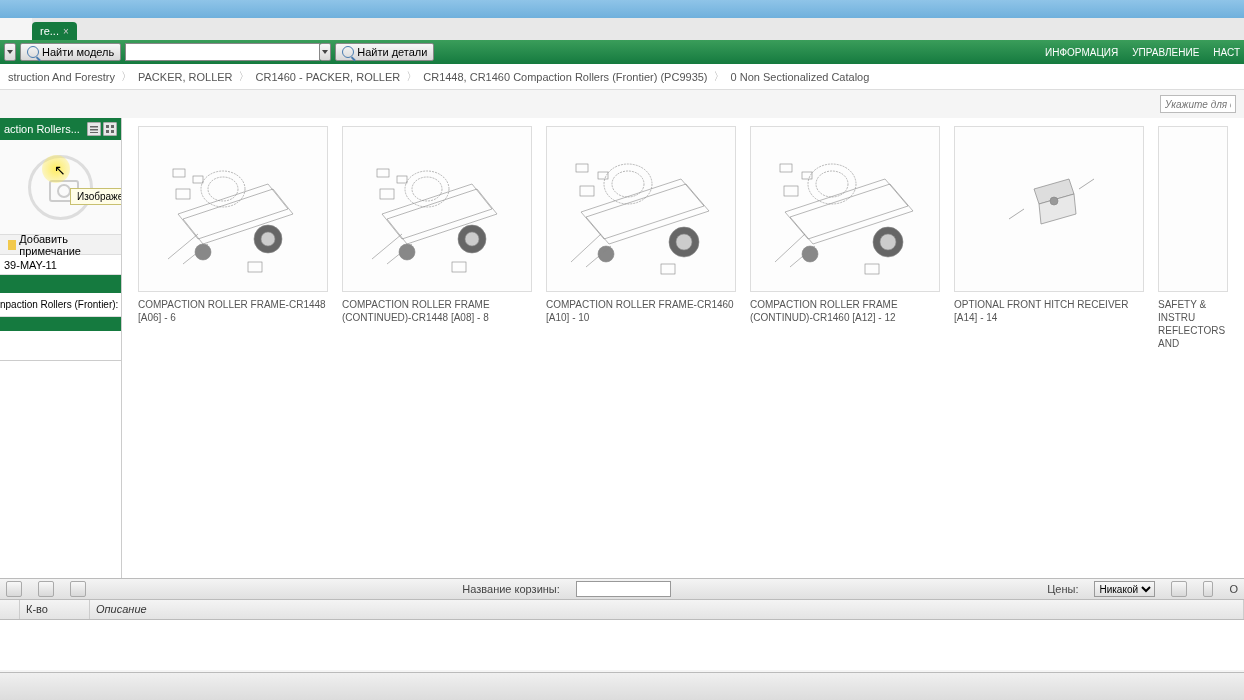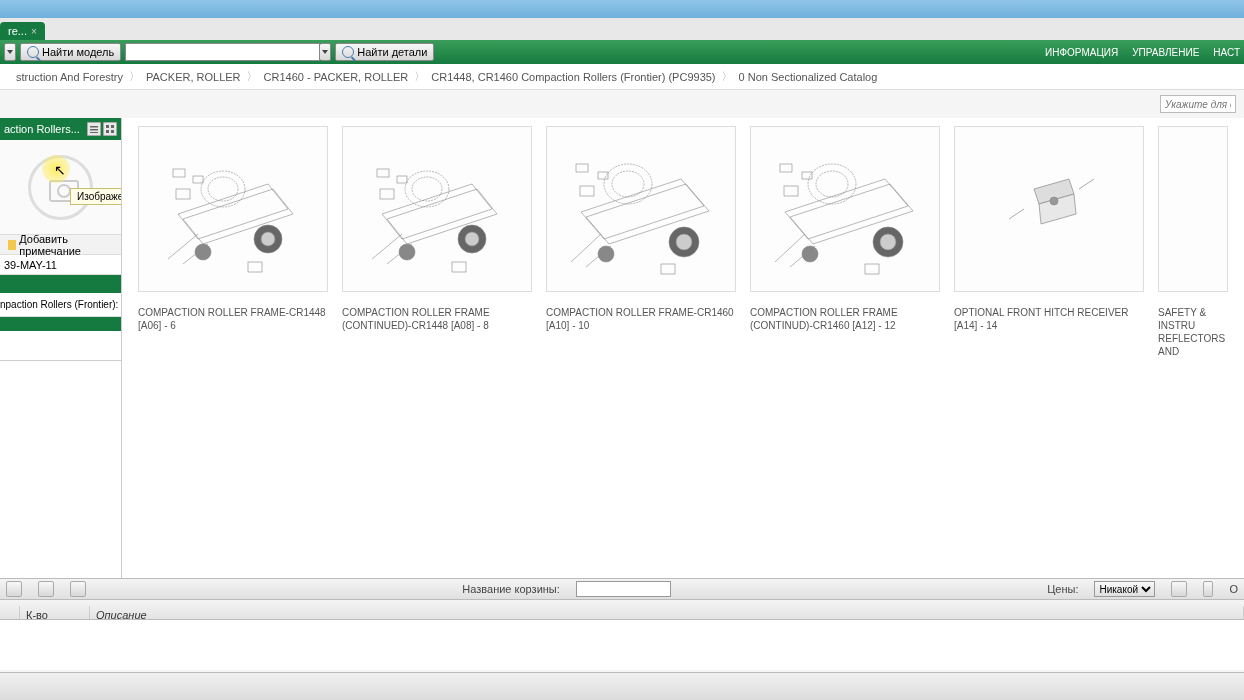--- a/index.html
+++ b/index.html
@@ -1,33 +1,33 @@
 <!DOCTYPE html>
 <html><head>
 <meta charset="utf-8">
 <style>
 * { margin: 0; padding: 0; box-sizing: border-box; font-family: Arial, sans-serif; }
 body { width: 1244px; height: 700px; overflow: hidden; background: #f5f5f5; position: relative; }
 
 .top-bar { height: 18px; background: linear-gradient(to bottom, #8fc4e8, #6fb0dc); }
 
-.tab-bar { height: 22px; background: #e8e8e8; display: flex; align-items: flex-end; padding-left: 0; }
+.tab-bar { height: 22px; background: #e8e8e8; display: flex; align-items: flex-end; padding-left: 0; margin-left: 32px; }
 .tab { background: #157a3f; color: white; font-size: 11px; padding: 3px 8px; border-radius: 4px 4px 0 0; display: flex; align-items: center; gap: 4px; }
 .tab .close-x { cursor: pointer; color: #ccc; font-size: 10px; }
 
 .toolbar { height: 24px; background: linear-gradient(to bottom, #3a9d5a, #157a3f); display: flex; align-items: center; padding: 0 4px; gap: 4px; position: relative; }
 .toolbar .dropdown-btn { height: 18px; background: linear-gradient(to bottom, #f8f8f8, #d8d8d8); border: 1px solid #888; border-radius: 2px; display: flex; align-items: center; padding: 0 2px; cursor: pointer; }
 .toolbar .btn { height: 18px; background: linear-gradient(to bottom, #f8f8f8, #d8d8d8); border: 1px solid #888; border-radius: 2px; display: flex; align-items: center; padding: 0 6px; cursor: pointer; font-size: 11px; gap: 3px; }
 .toolbar .search-model-input { width: 195px; height: 18px; border: 1px solid #888; font-size: 11px; padding: 0 4px; background: white; }
 .icon-mag { width: 12px; height: 12px; border: 1.5px solid #4a7cb0; border-radius: 50%; position: relative; display: inline-block; }
 .icon-mag::after { content: ''; position: absolute; width: 5px; height: 1.5px; background: #4a7cb0; bottom: -2px; right: -3px; transform: rotate(45deg); }
 .toolbar-right { position: absolute; right: 4px; display: flex; gap: 14px; color: white; font-size: 10px; align-items: center; height: 100%; top: 0; }
 .toolbar-right span { cursor: pointer; }
 
-.breadcrumb { height: 26px; background: white; border-bottom: 1px solid #ddd; display: flex; align-items: center; padding: 0 16px; font-size: 11px; color: #555; gap: 6px; }
+.breadcrumb { height: 26px; background: white; border-bottom: 1px solid #ddd; display: flex; align-items: center; padding: 0 8px; font-size: 11px; color: #555; gap: 6px; }
 .breadcrumb .crumb { cursor: pointer; }
 .breadcrumb .sep-c { color: #aaa; }
 
 .filter-row { height: 28px; background: #f5f5f5; display: flex; justify-content: flex-end; align-items: center; padding: 0 8px; }
 .filter-input { width: 76px; height: 18px; border: 1px solid #bbb; font-size: 10px; font-style: italic; color: #999; padding: 0 4px; }
 
 .main { display: flex; height: 460px; background: white; }
 
 .sidebar { width: 122px; border-right: 1px solid #ccc; display: flex; flex-direction: column; font-size: 11px; overflow: hidden; }
 .sidebar-header { height: 22px; background: #157a3f; color: white; display: flex; align-items: center; padding: 0 4px; justify-content: space-between; }
@@ -46,32 +46,32 @@
 .note-icon { width: 10px; height: 10px; background: #f2c94c; display: inline-block; }
 .sidebar-date-row { height: 20px; border-bottom: 1px solid #ddd; display: flex; align-items: center; padding: 0 4px; }
 .sidebar-green-bar { height: 18px; background: #157a3f; }
 .sidebar-content-row { padding: 6px 0; border-bottom: 1px solid #ddd; font-size: 10px; }
 .sidebar-green-bar2 { height: 14px; background: #157a3f; }
 .sidebar-spacer { height: 30px; border-bottom: 1px solid #ccc; }
 
 .grid-area { flex: 1; padding: 8px 8px 8px 16px; overflow: hidden; display: flex; gap: 14px; align-items: flex-start; }
 .part-card { width: 190px; display: flex; flex-direction: column; }
 .part-thumb { width: 190px; height: 166px; border: 1px solid #ddd; background: #fdfdfd; display: flex; align-items: center; justify-content: center; position: relative; cursor: pointer; }
-.part-label { font-size: 10px; color: #555; margin-top: 14px; line-height: 1.3; }
+.part-label { font-size: 10px; color: #555; margin-top: 6px; line-height: 1.3; }
 .diagram-svg { width: 170px; height: 150px; }
 
 .cart-bar { height: 22px; background: linear-gradient(to bottom, #f4f4f4, #e0e0e0); border-top: 1px solid #bbb; border-bottom: 1px solid #bbb; display: flex; align-items: center; padding: 0 6px; gap: 16px; font-size: 11px; }
 .cart-bar .tool-btn { width: 16px; height: 16px; background: linear-gradient(to bottom,#f8f8f8,#d8d8d8); border: 1px solid #aaa; border-radius: 2px; cursor: pointer; }
 .cart-bar .spacer { flex: 1; }
 .cart-bar label { color: #444; }
 .cart-name-input { width: 95px; height: 16px; border: 1px solid #999; font-size: 11px; padding: 0 3px; }
 .price-select { height: 16px; font-size: 10px; border: 1px solid #999; background: linear-gradient(to bottom,#f8f8f8,#e0e0e0); }
 
 .table-header { height: 20px; background: linear-gradient(to bottom, #f4f4f4, #e4e4e4); border-bottom: 1px solid #bbb; display: flex; font-size: 11px; color: #333; }
-.table-header .th { border-right: 1px solid #ccc; padding: 3px 6px; margin-top: 6px; }
+.table-header .th { border-right: 1px solid #ccc; padding: 3px 6px; }
 .th-qty { width: 70px; }
 .th-desc { flex: 1; font-style: italic; }
 .table-body { height: 50px; background: white; }
 
 .bottom-bar { position: absolute; bottom: 0; left: 0; right: 0; height: 28px; background: linear-gradient(to bottom, #f0f0f0, #dcdcdc); border-top: 1px solid #bbb; }
 
 .arrow-down { width: 0; height: 0; border-left: 3px solid transparent; border-right: 3px solid transparent; border-top: 4px solid #444; display: inline-block; }
 </style>
 </head>
 <body>

